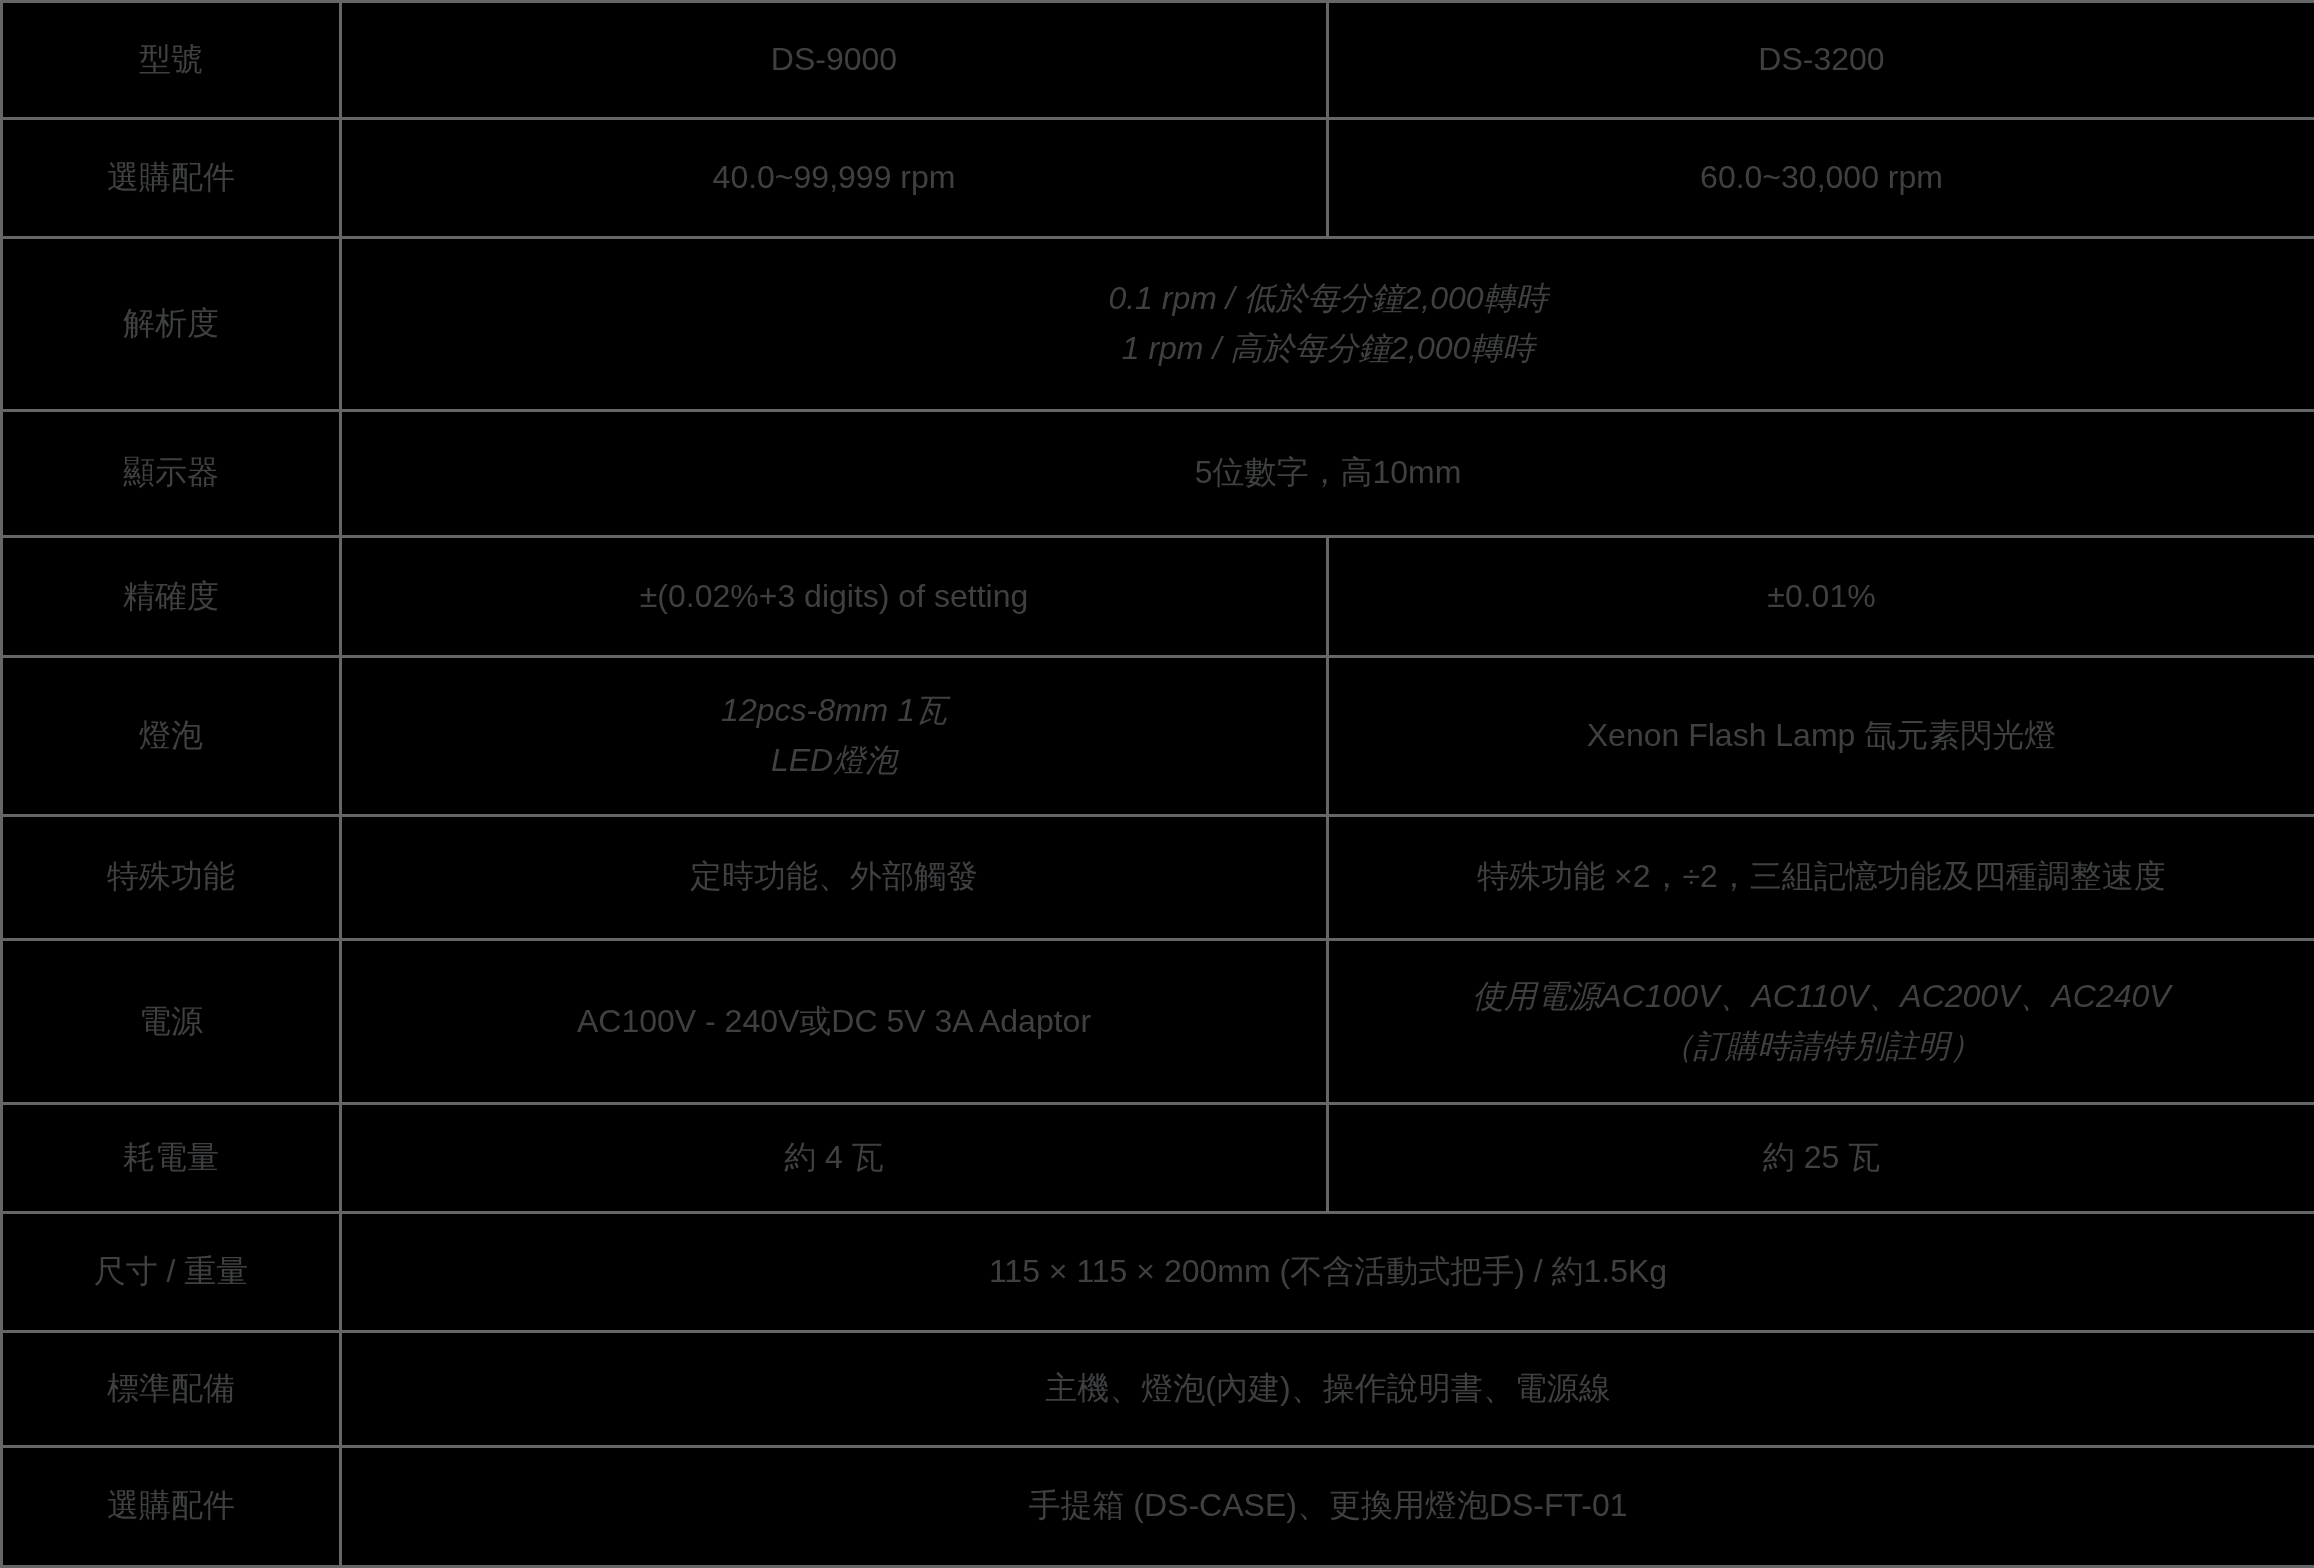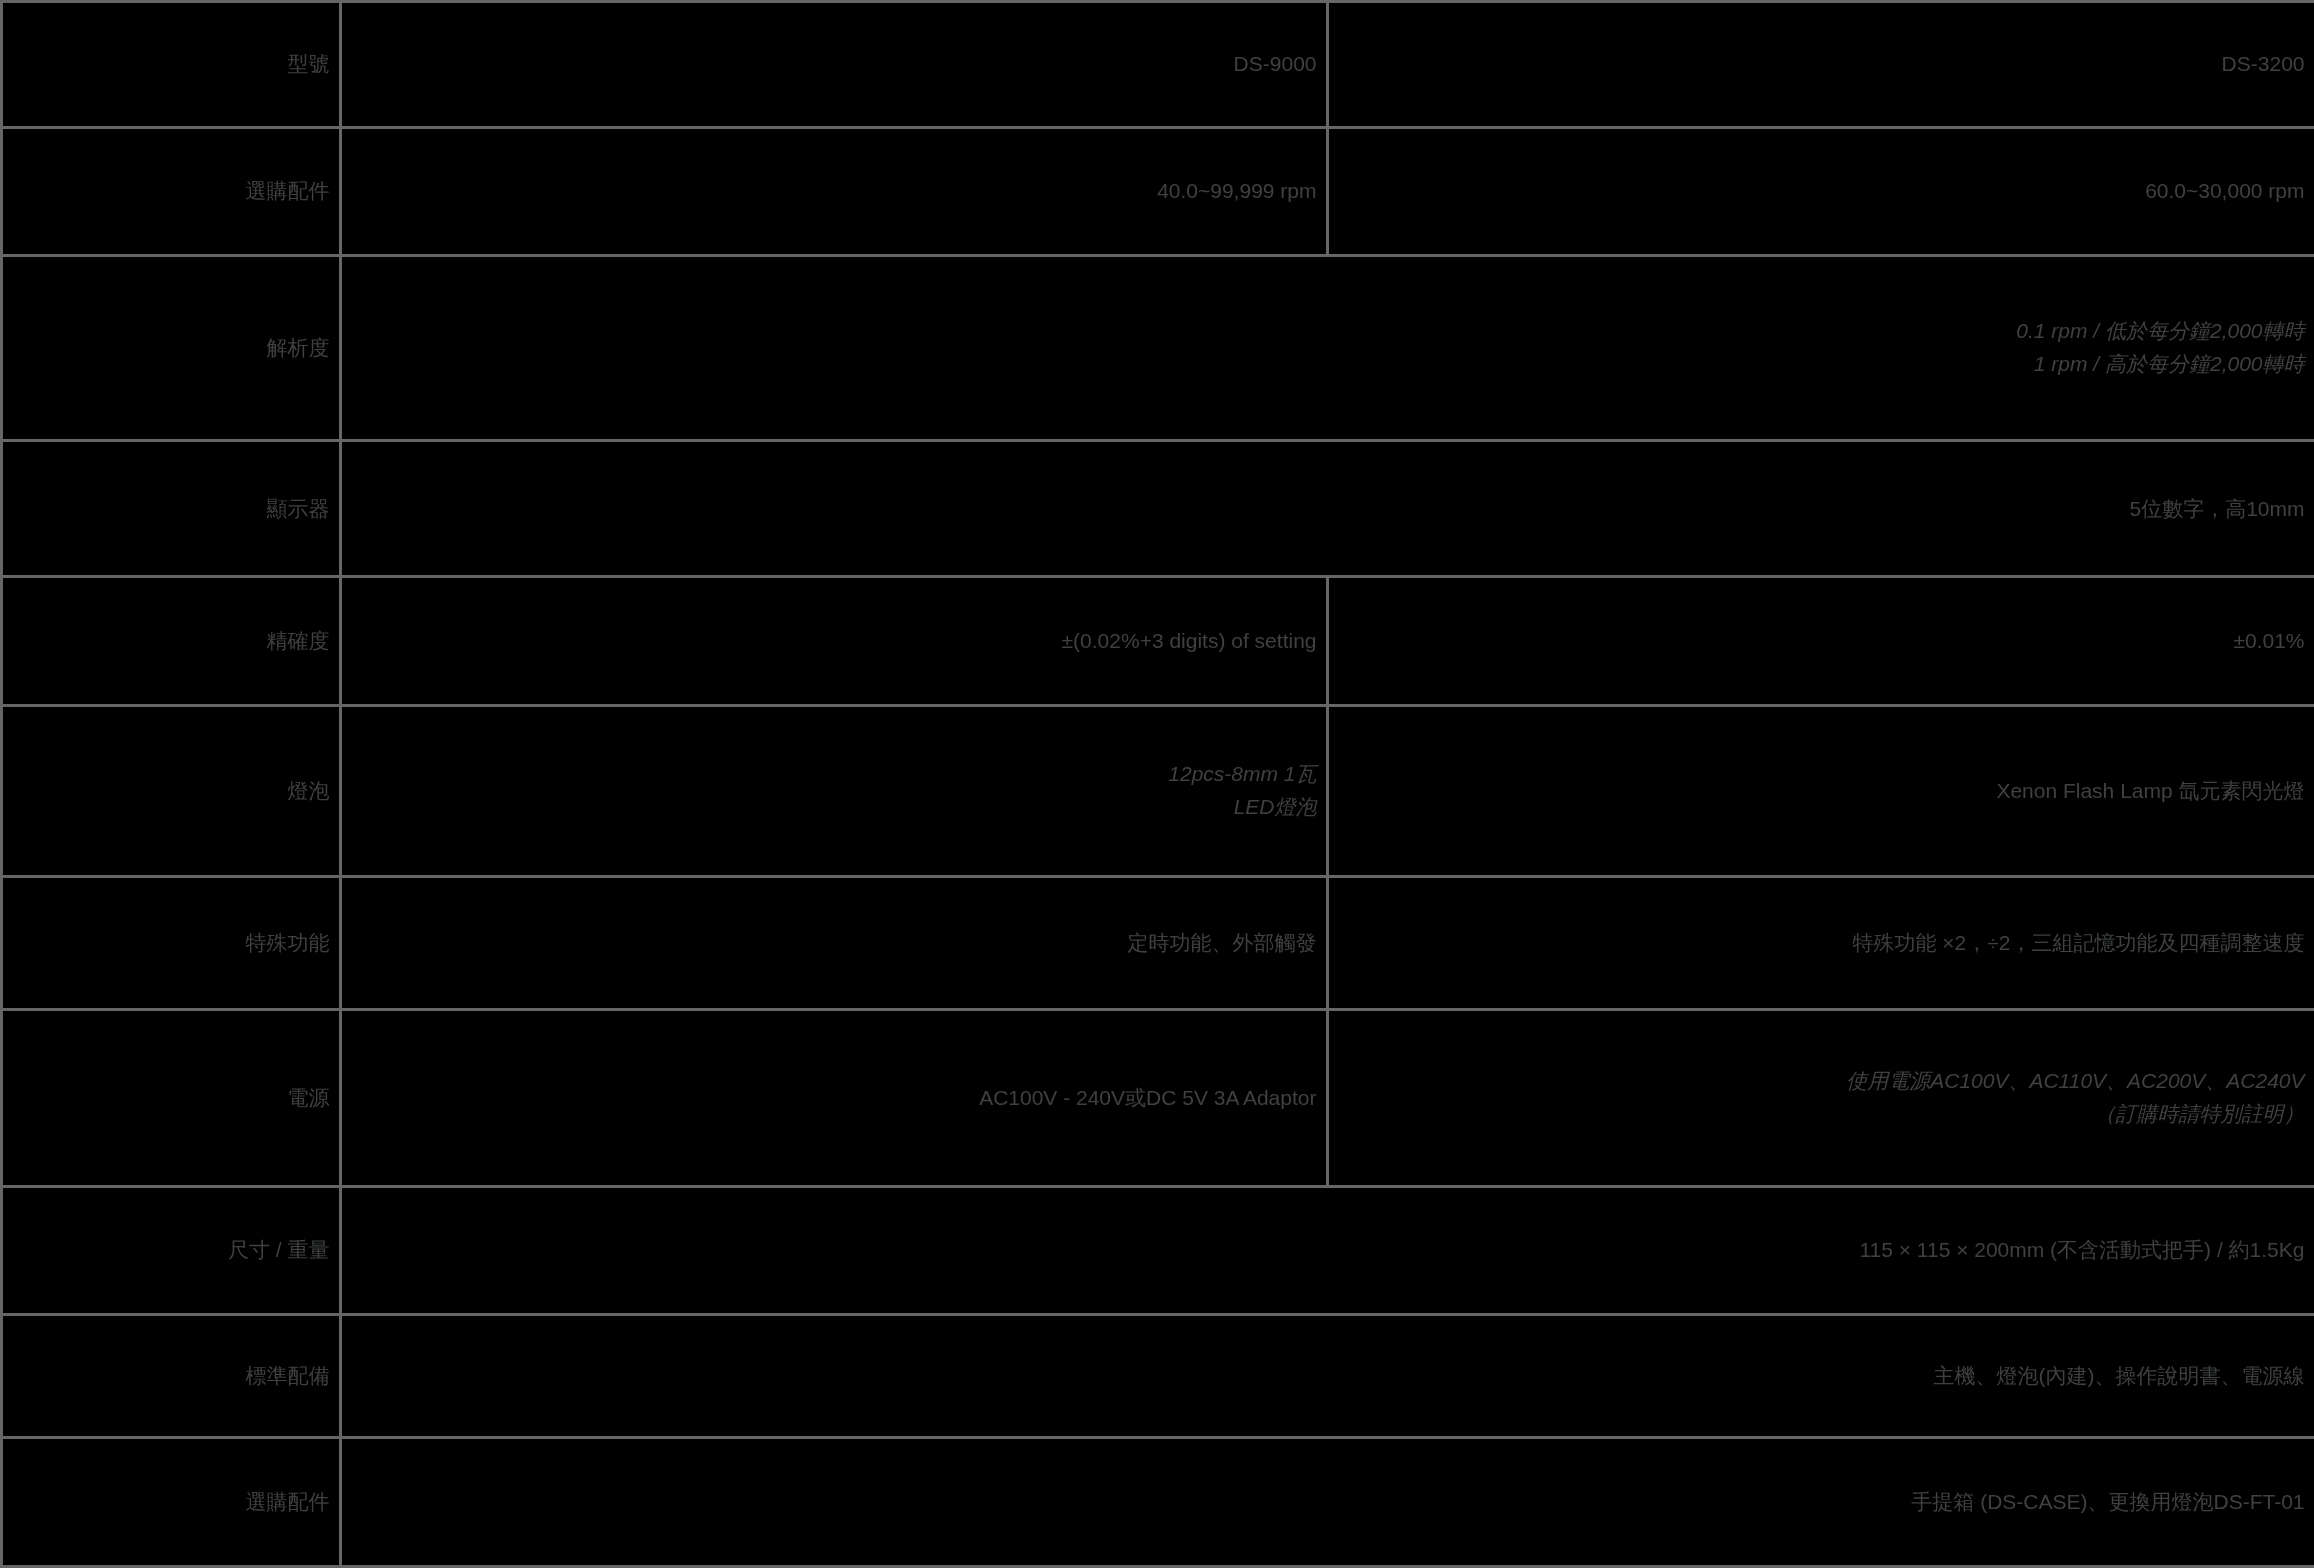--- a/index.html
+++ b/index.html
@@ -18,23 +18,23 @@
     width: 2314px;
     height: 1568px;
     border-collapse: collapse;
     table-layout: fixed;
     background: #000000;
   }
   td {
     border: 3.8px solid #646668;
     color: #3e4042;
     font-family: "Liberation Sans", "DejaVu Sans", sans-serif;
-    font-size: 21px;
+    font-size: 32px;
     font-weight: 400;
-    text-align: right;
+    text-align: center;
     vertical-align: middle;
     padding: 0 9.5px;
     overflow: hidden;
   }
   td.lbl {
     
   }
   td .line {
     line-height: 1.55;
     font-style: italic;
@@ -101,20 +101,25 @@
 
     <tr style="height:141px">
       <td class="lbl">電源</td>
       <td class="val">AC100V - 240V或DC 5V 3A Adaptor</td>
       <td class="val">
         <div class="line">使用電源AC100V、AC110V、AC200V、AC240V</div>
         <div class="line">（訂購時請特別註明）</div>
       </td>
     </tr>
 
+    <tr style="height:93px">
+      <td class="lbl">耗電量</td>
+      <td class="val">約 4 瓦</td>
+      <td class="val">約 25 瓦</td>
+    </tr>
 
 
     <tr style="height:102px">
       <td class="lbl">尺寸 / 重量</td>
       <td class="val" colspan="2">115 × 115 × 200mm (不含活動式把手) / 約1.5Kg</td>
     </tr>
 
     <tr style="height:98px">
       <td class="lbl">標準配備</td>
       <td class="val" colspan="2">主機、燈泡(內建)、操作說明書、電源線</td>

